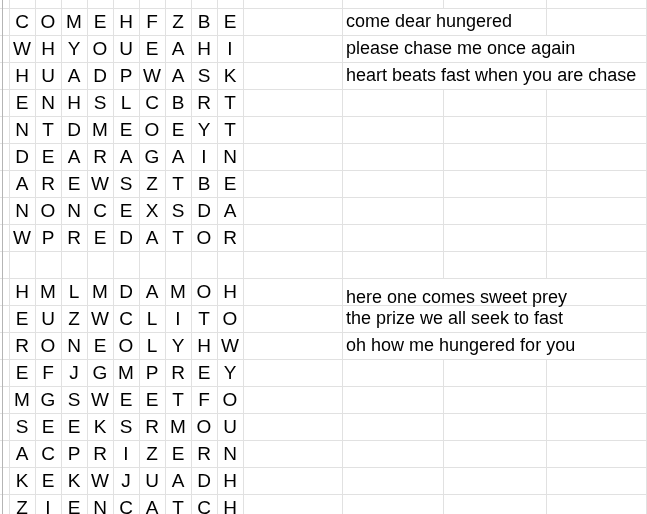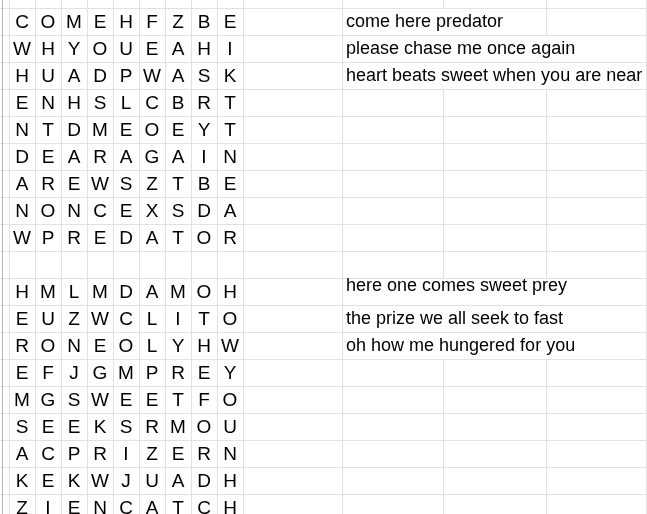--- a/index.html
+++ b/index.html
@@ -251,22 +251,22 @@
       <div class="cell" style="left: 35px; top: 494px;">I</div>
       <div class="cell" style="left: 61px; top: 494px;">E</div>
       <div class="cell" style="left: 87px; top: 494px;">N</div>
       <div class="cell" style="left: 113px; top: 494px;">C</div>
       <div class="cell" style="left: 139px; top: 494px;">A</div>
       <div class="cell" style="left: 165px; top: 494px;">T</div>
       <div class="cell" style="left: 191px; top: 494px;">C</div>
       <div class="cell" style="left: 217px; top: 494px;">H</div>
     </div>
   <div id="clues1">
-      <div class="clue" style="top: 8px;">come here predator</div>
+      <div class="clue" style="top: 8px;">come dear hungered</div>
       <div class="clue" style="top: 35px;">please chase me once again</div>
-      <div class="clue" style="top: 62px;">heart beats sweet when you are near</div>
+      <div class="clue" style="top: 62px;">heart beats fast when you are chase</div>
     </div>
   <div id="clues2">
-      <div class="clue" style="top: 272px;">here one comes sweet prey</div>
+      <div class="clue" style="top: 284px;">here one comes sweet prey</div>
       <div class="clue" style="top: 305px;">the prize we all seek to fast</div>
       <div class="clue" style="top: 332px;">oh how me hungered for you</div>
     </div>
 </div>
 
 </body></html>

